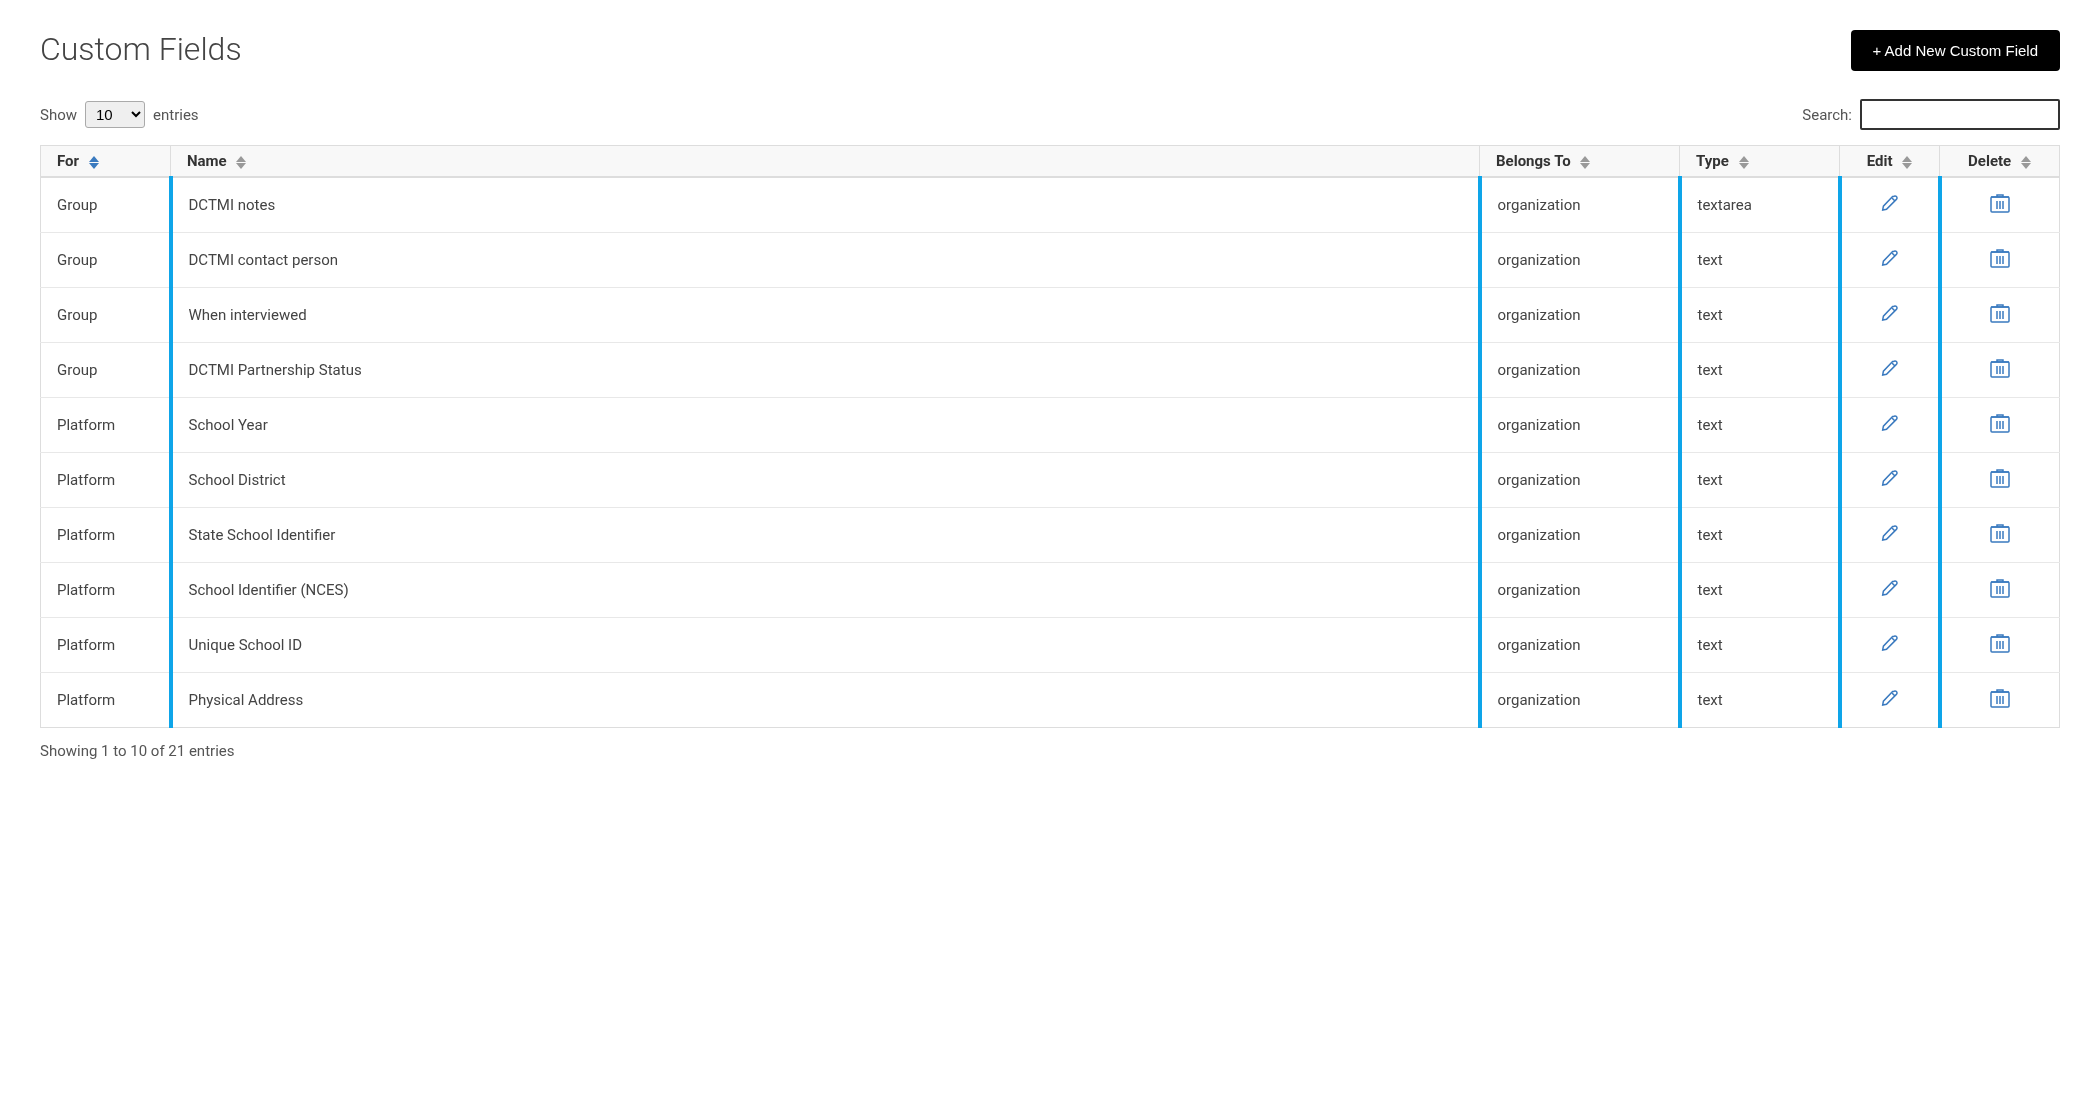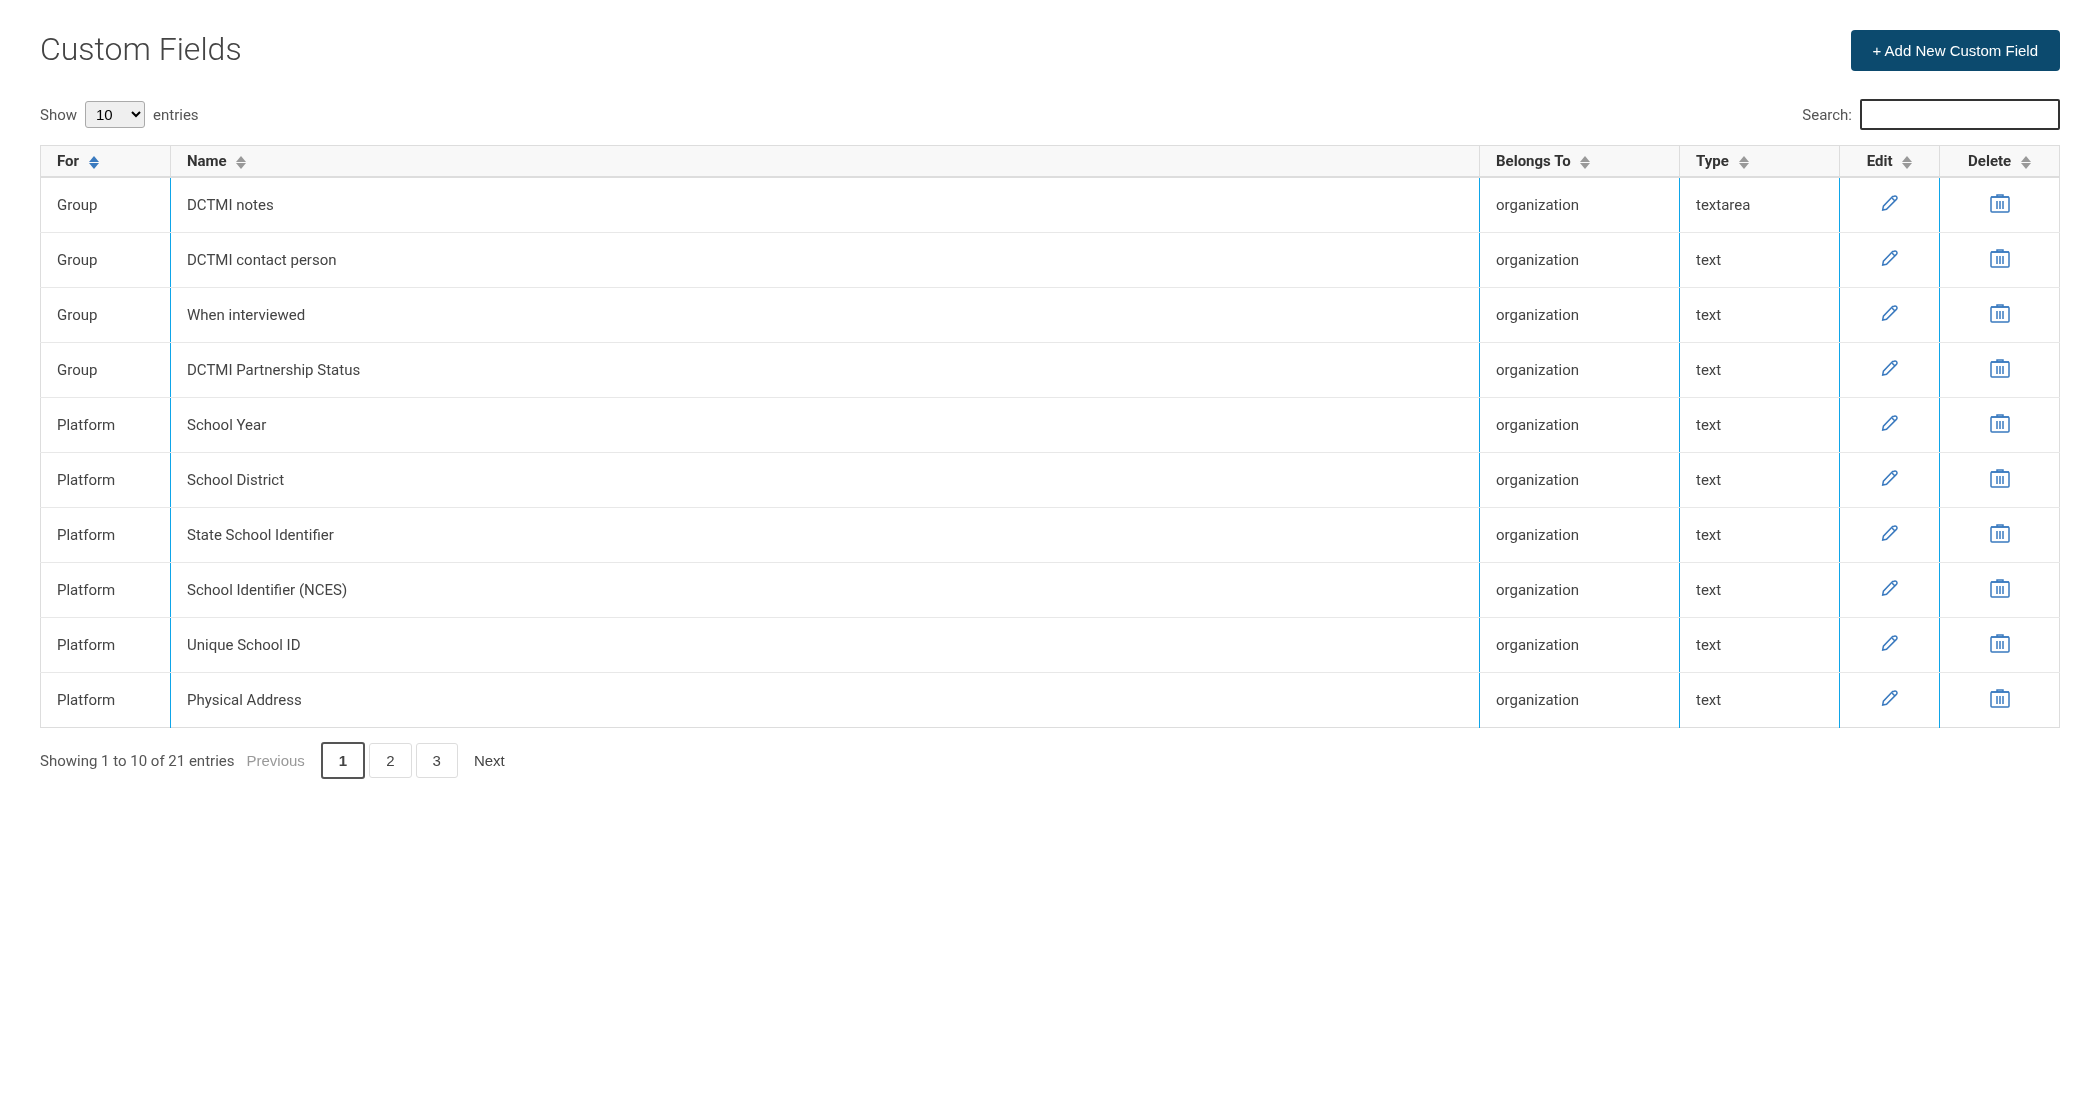--- a/index.html
+++ b/index.html
@@ -15,21 +15,21 @@
       justify-content: space-between;
       align-items: flex-start;
       margin-bottom: 28px;
     }
     .page-title {
       font-size: 32px;
       font-weight: 300;
       color: #444;
     }
     .add-btn {
-      background: #0c4a6e;
+      background: #000000;
       color: #fff;
       border: none;
       padding: 12px 22px;
       border-radius: 4px;
       font-size: 15px;
       cursor: pointer;
       display: flex;
       align-items: center;
       gap: 6px;
       white-space: nowrap;
@@ -108,21 +108,21 @@
       border-top: 6px solid #999;
     }
     th.sorted-asc .sort-icon .up {
       border-bottom-color: #3a7abf;
     }
     td {
       padding: 14px 16px;
       font-size: 15px;
       color: #444;
       border-bottom: 1px solid #e8e8e8;
-      border-right: 1px solid #0ea5e9;
+      border-right: 4px solid #0ea5e9;
     }
     td:last-child { border-right: none; }
     tbody tr:last-child td { border-bottom: none; }
     .edit-icon, .delete-icon {
       cursor: pointer;
       font-size: 18px;
     }
     .edit-icon { color: #3a7abf; }
     .delete-icon { color: #3a7abf; }
     .footer-row {
@@ -498,20 +498,13 @@
             <line x1="13" y1="9" x2="13" y2="17" stroke="#3a7abf" stroke-width="1.5"></line>
           </svg>
         </span>
       </td>
     </tr>
     </tbody>
 </table>
 
 <div class="footer-row">
   <span>Showing 1 to 10 of 21 entries</span>
-  <div class="pagination">
-    <button class="prev-btn">Previous</button>
-    <button class="active">1</button>
-    <button>2</button>
-    <button>3</button>
-    <button class="next-btn">Next</button>
-  </div>
 </div>
 
 </body></html>

